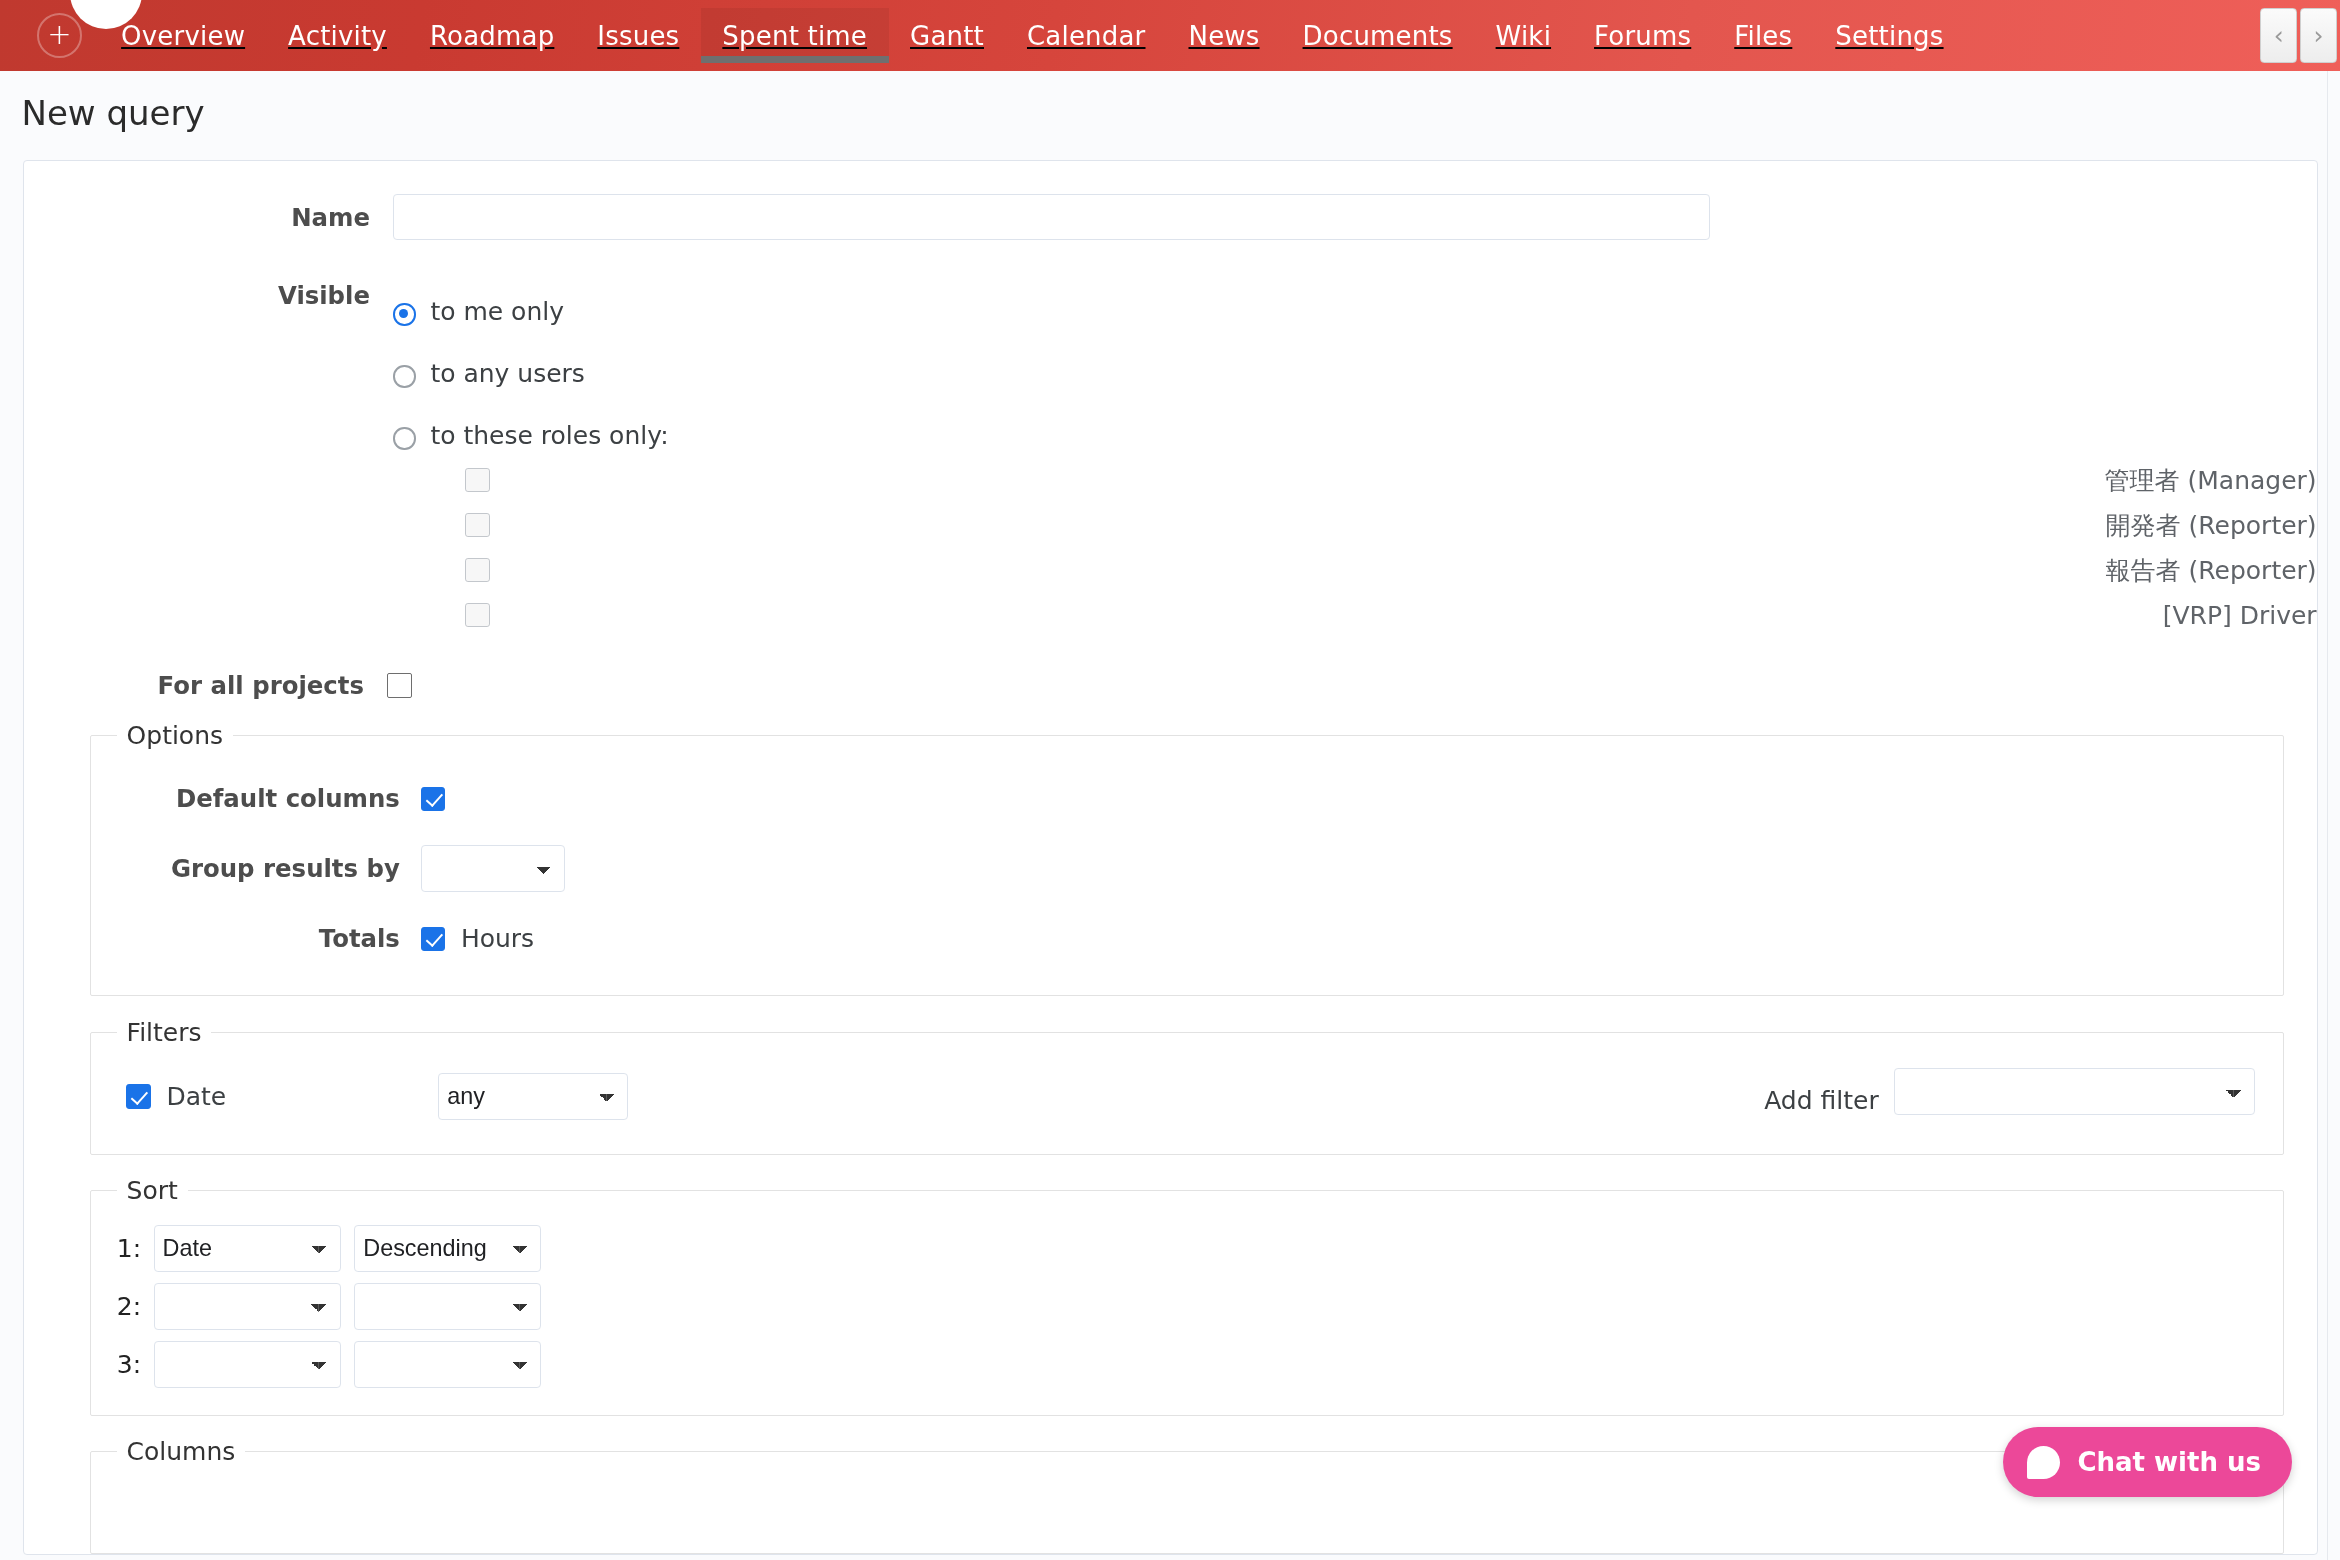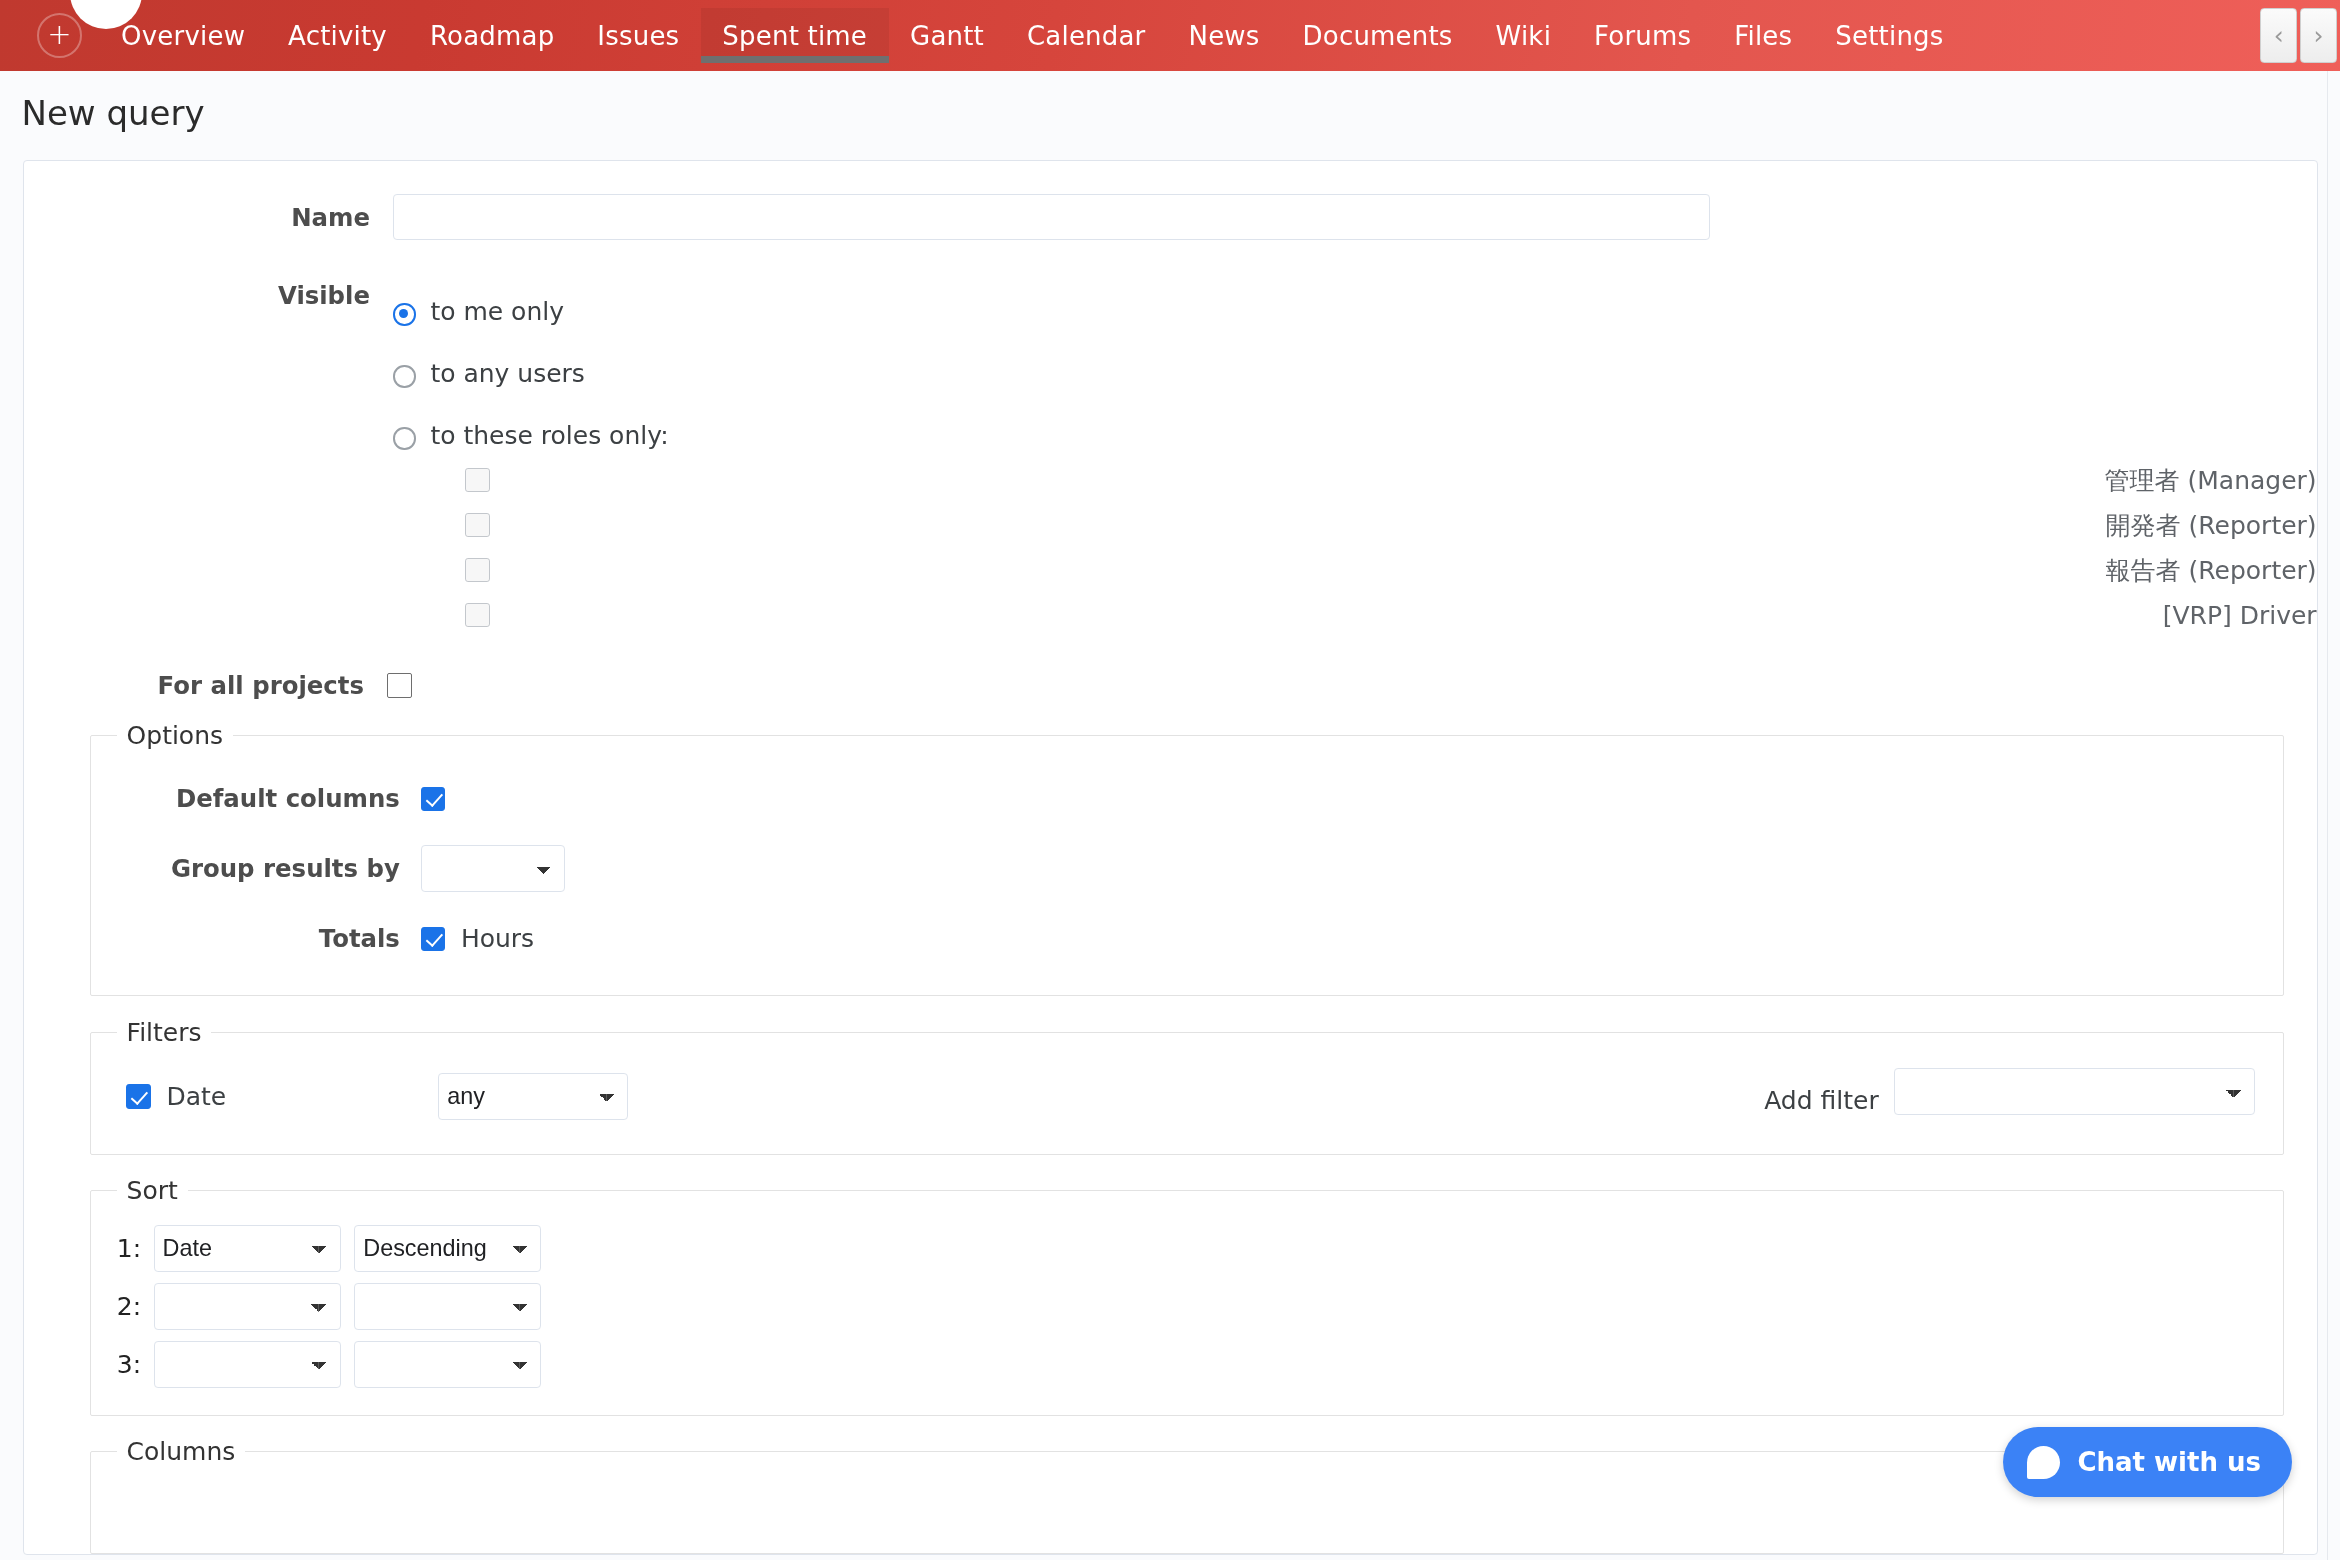--- a/index.html
+++ b/index.html
@@ -40,20 +40,21 @@
     flex: 0 0 auto;
     cursor: pointer;
   }
   #tabs {
     display: flex;
     align-items: stretch;
     height: 55px;
     margin-left: 17.6px;
     flex: 1 1 auto;
     overflow: hidden;
+    text-decoration: underline;
   }
   .tab {
     display: flex;
     align-items: center;
     padding: 0 21.5px;
     color: #ffffff;
     font-size: 26px;
     letter-spacing: 0.2px;
     white-space: nowrap;
     position: relative;
@@ -276,21 +277,21 @@
   .sort-num { width: 37px; font-size: 25px; color: #222; }
   .sort-row select { margin-right: 13.7px; }
 
   
   #chat-widget {
     position: absolute;
     right: 49px;
     bottom: 63px;
     height: 70px;
     padding: 0 31px 0 23.4px;
-    background: #3b82f6;
+    background: #ec4899;
     border-radius: 39px;
     display: flex;
     align-items: center;
     gap: 17.6px;
     box-shadow: 0 2.9px 9.8px rgba(0,0,0,0.18);
     cursor: pointer;
   }
   #chat-widget .bubble {
     width: 33px; height: 33px;
     background: #ffffff;

